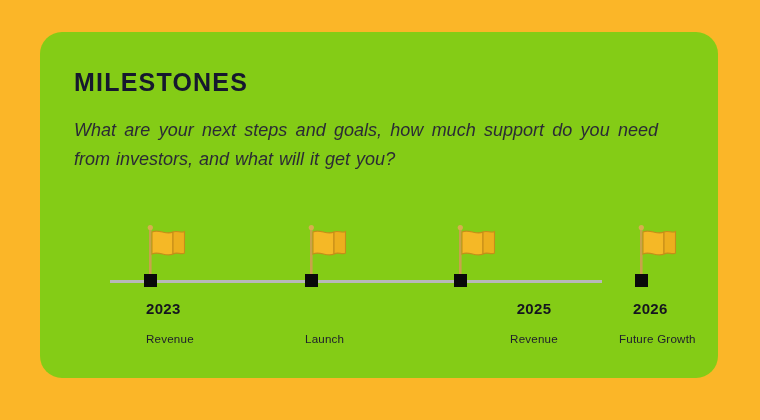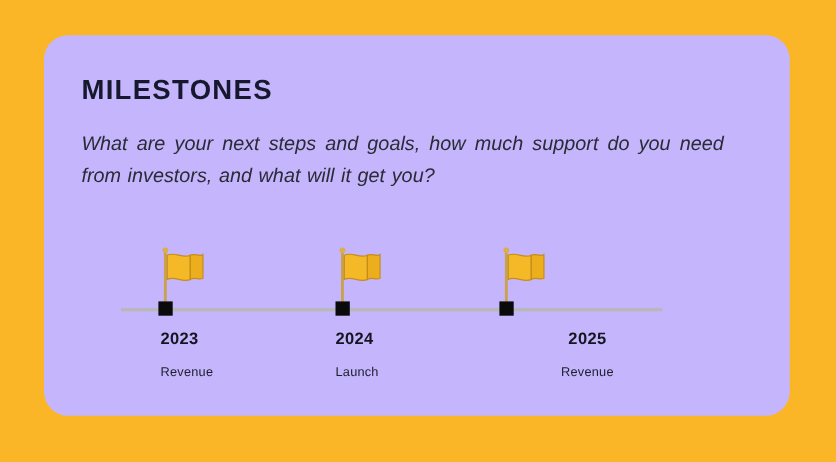--- a/index.html
+++ b/index.html
@@ -18,21 +18,21 @@
     height: 420px;
     background: #FBB628;
     box-sizing: border-box;
   }
   #card {
     position: absolute;
     left: 40px;
     top: 32px;
     width: 678px;
     height: 346px;
-    background: #c4b5fd;
+    background: #84cc16;
     border-radius: 22px;
     box-sizing: border-box;
   }
   #title {
     position: absolute;
     left: 34px;
     top: 38px;
     font-size: 25px;
     font-weight: bold;
     letter-spacing: 1.2px;
@@ -154,34 +154,46 @@
       <div class="milestone ms-1" style="left:271px;">
         <div class="flag-wrap">
           <svg width="44" height="60" viewBox="0 0 44 60">
             <rect x="6" y="3" width="2.6" height="55" fill="#C9A24B"></rect>
             <circle cx="7.3" cy="3.5" r="2.6" fill="#D8AE4E"></circle>
             <path d="M9 8 C16 4.5, 23 11.5, 30 8 L30 30 C23 33.5, 16 26.5, 9 30 Z" fill="#F5B826" stroke="#C58E19" stroke-width="1.1"></path>
             <path d="M30 8 C34 6, 38 9.5, 41.5 7.5 L41.5 29 C38 31, 34 27.5, 30 30 Z" fill="#EDAE1E" stroke="#C58E19" stroke-width="1.1"></path>
           </svg>
         </div>
         <div class="marker"></div>
-        <div class="year">2024</div>
         <div class="label">Launch</div>
       </div>
 
       <div class="milestone ms-2" style="left:420px;text-align:center;">
         <div class="flag-wrap">
           <svg width="44" height="60" viewBox="0 0 44 60">
             <rect x="6" y="3" width="2.6" height="55" fill="#C9A24B"></rect>
             <circle cx="7.3" cy="3.5" r="2.6" fill="#D8AE4E"></circle>
             <path d="M9 8 C16 4.5, 23 11.5, 30 8 L30 30 C23 33.5, 16 26.5, 9 30 Z" fill="#F5B826" stroke="#C58E19" stroke-width="1.1"></path>
             <path d="M30 8 C34 6, 38 9.5, 41.5 7.5 L41.5 29 C38 31, 34 27.5, 30 30 Z" fill="#EDAE1E" stroke="#C58E19" stroke-width="1.1"></path>
           </svg>
         </div>
         <div class="marker"></div>
         <div class="year">2025</div>
         <div class="label">Revenue</div>
       </div>
 
+      <div class="milestone ms-3" style="left:601px;">
+        <div class="flag-wrap">
+          <svg width="44" height="60" viewBox="0 0 44 60">
+            <rect x="6" y="3" width="2.6" height="55" fill="#C9A24B"></rect>
+            <circle cx="7.3" cy="3.5" r="2.6" fill="#D8AE4E"></circle>
+            <path d="M9 8 C16 4.5, 23 11.5, 30 8 L30 30 C23 33.5, 16 26.5, 9 30 Z" fill="#F5B826" stroke="#C58E19" stroke-width="1.1"></path>
+            <path d="M30 8 C34 6, 38 9.5, 41.5 7.5 L41.5 29 C38 31, 34 27.5, 30 30 Z" fill="#EDAE1E" stroke="#C58E19" stroke-width="1.1"></path>
+          </svg>
+        </div>
+        <div class="marker"></div>
+        <div class="year">2026</div>
+        <div class="label">Future Growth</div>
+      </div>
 
     </div>
   </div>
 </div>
 
 </body></html>

